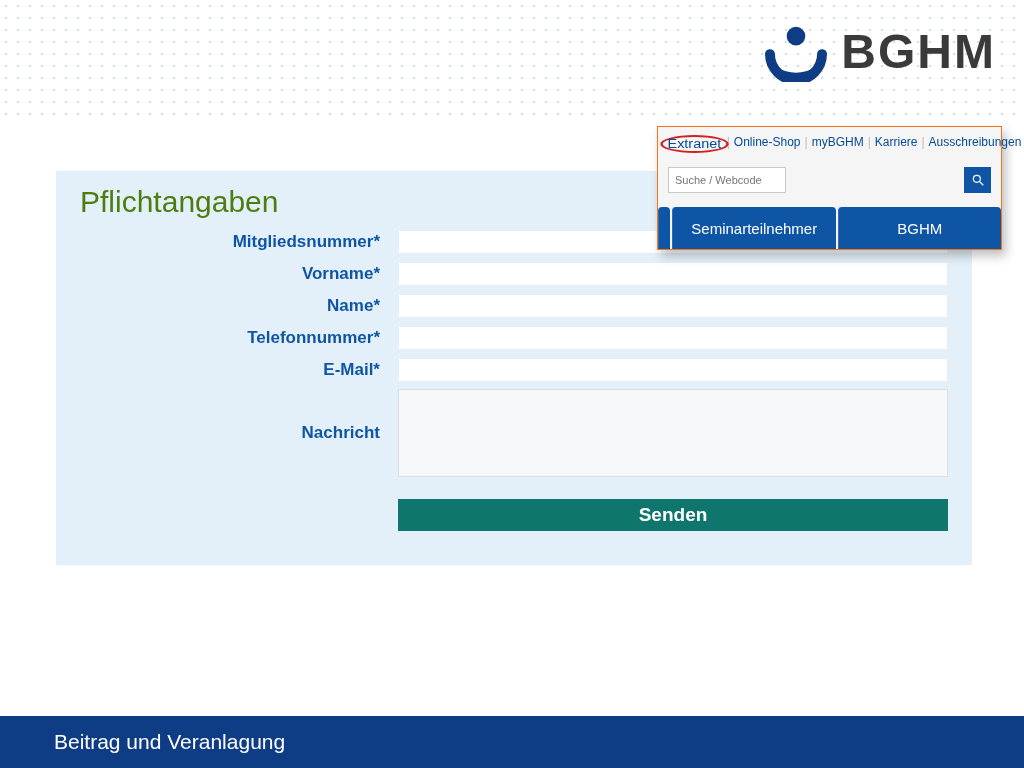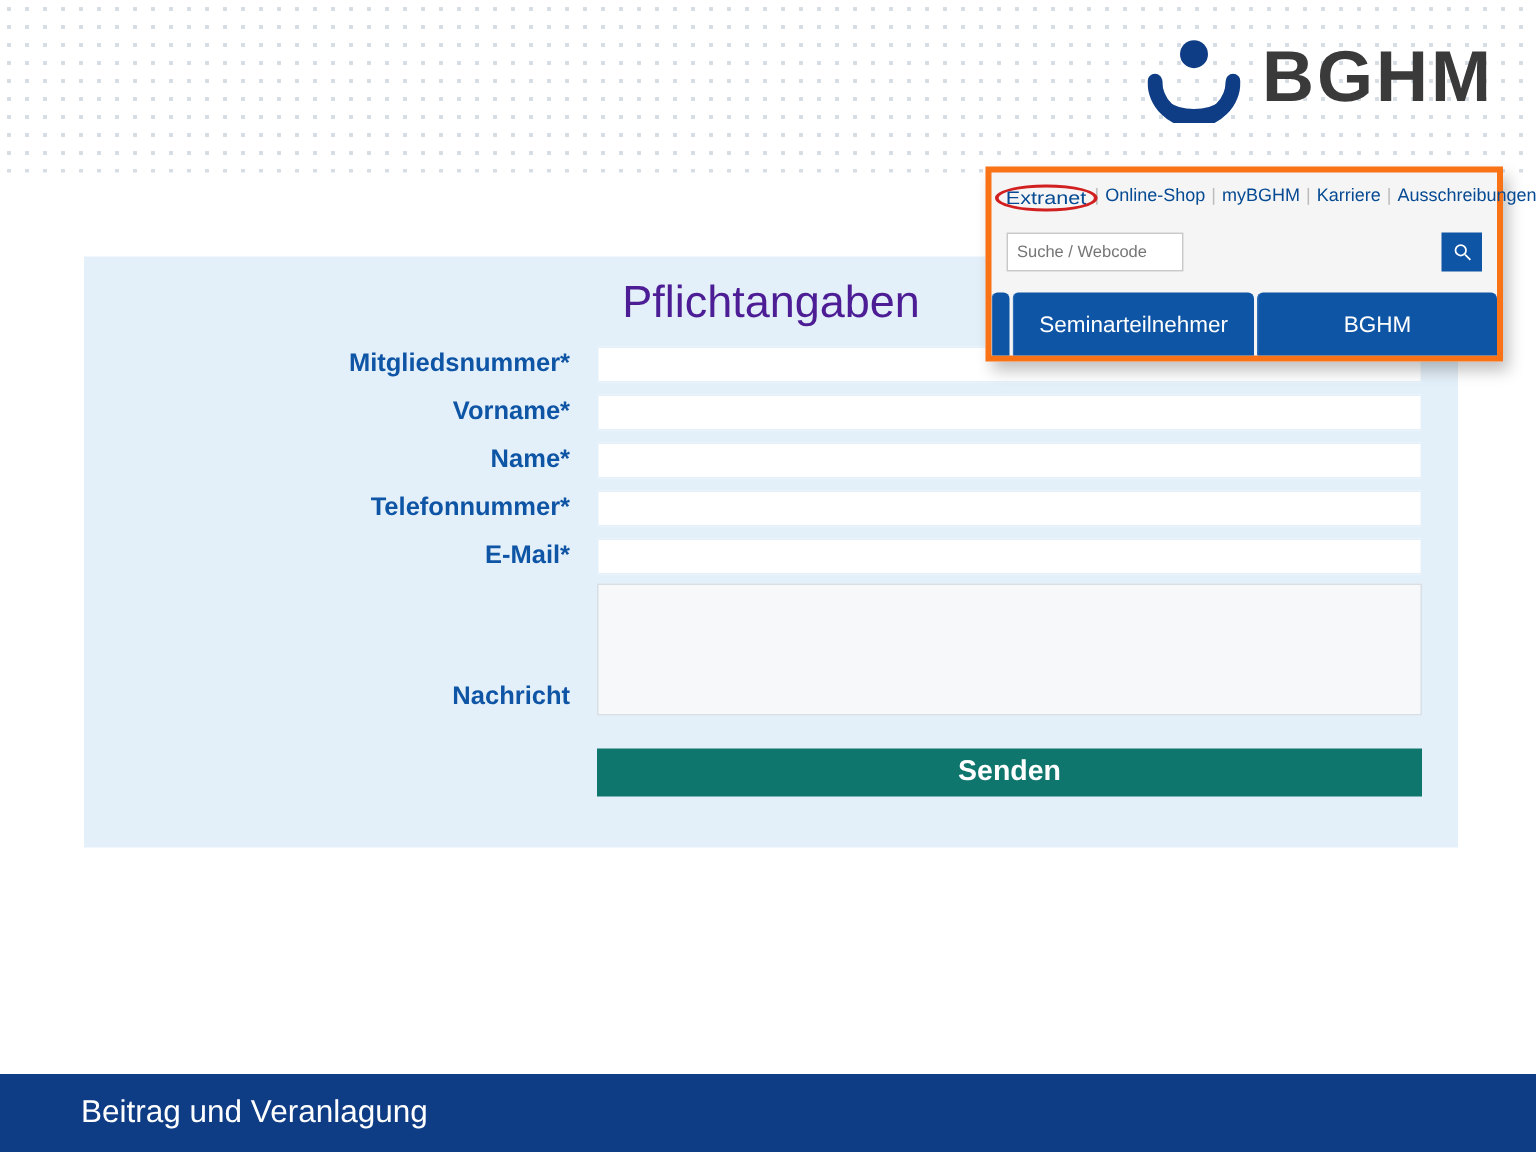--- a/index.html
+++ b/index.html
@@ -14,22 +14,22 @@
   }
   .logo-wrap { position:absolute; right:28px; top:20px; display:flex; align-items:center; gap:14px;}
   .logo-text { font-size:48px; font-weight:700; letter-spacing:2px; color:#3a3a3a; }
   .logo-svg { width:62px; height:62px; }
 
   .content { padding: 18px 52px 0 56px; }
   .title { color:#0f55a5; font-size:40px; font-weight:400; line-height:1.35; }
 
   
   .mini {
-    position:absolute; right:22px; top:111px; width:345px;
-    border:4px solid #f97316; background:#f5f5f5;
+    position:absolute; right:22px; top:126px; width:345px;
+    border:1px solid #f97316; background:#f5f5f5;
     box-shadow: 4px 6px 10px rgba(0,0,0,.25);
     font-size:12px;
   }
   .mini-top { display:flex; gap:4px; padding:8px 8px 4px 8px; color:#054a93; }
   .mini-top span { white-space:nowrap; }
   .mini-sep { color:#bbb; }
   .mini-circled {
     border:2px solid #d21f1f; border-radius:50%;
     padding:0 4px;
     display:inline-block; transform:scaleX(1.2);
@@ -53,23 +53,23 @@
     font-size:15px; margin-right:2px; cursor:pointer;
   }
   .mini-tab:first-child{width:12px;flex:0 0 12px;}
   .mini-tab:last-child{margin-right:0;}
 
   
   .panel {
     margin-top:38px; background:#e4f0f9; padding:14px 24px 34px 24px;
   }
   .panel-head {
-    text-align:center; font-size:30px; color:#4c1d95; font-weight:400; margin-bottom:10px;
+    text-align:left; font-size:30px; color:#4d7c0f; font-weight:400; margin-bottom:10px;
   }
-  .row { display:flex; align-items:flex-end; margin-bottom:6px; }
+  .row { display:flex; align-items:center; margin-bottom:6px; }
   .row label {
     width:318px; text-align:right; padding-right:18px;
     color:#0f55a5; font-weight:700; font-size:17px; line-height:26px;
   }
   .row input[type=text] {
     flex:1; height:24px; border:1px solid #e4f0f9; background:#fff;
     padding:0 6px; font-size:14px;
   }
   .row textarea {
     flex:1; height:88px; background:#f6f8f9; border:1px solid #d8e0e6;

